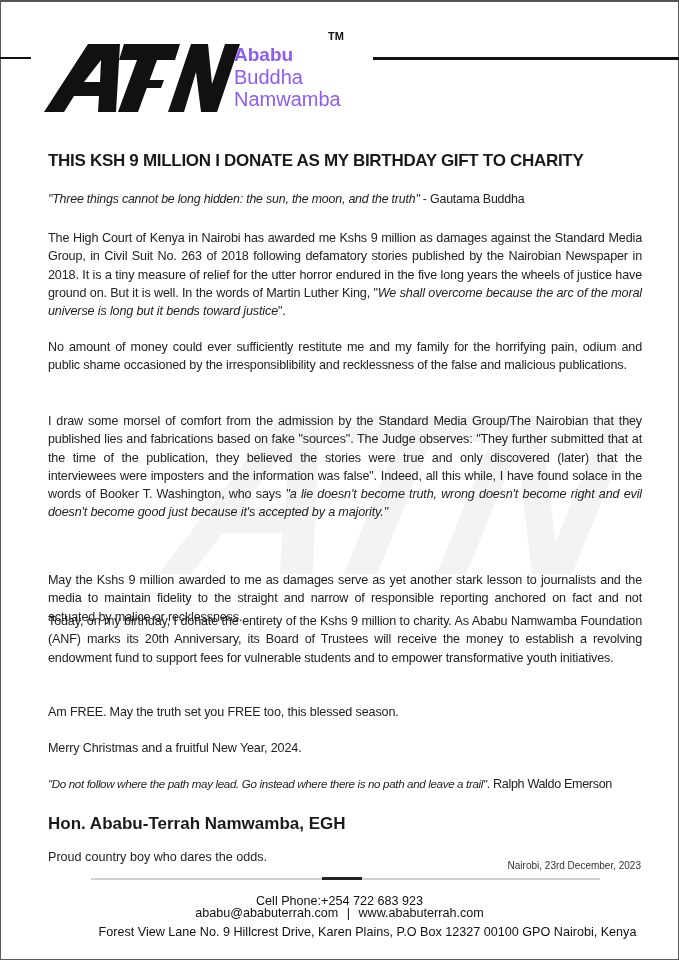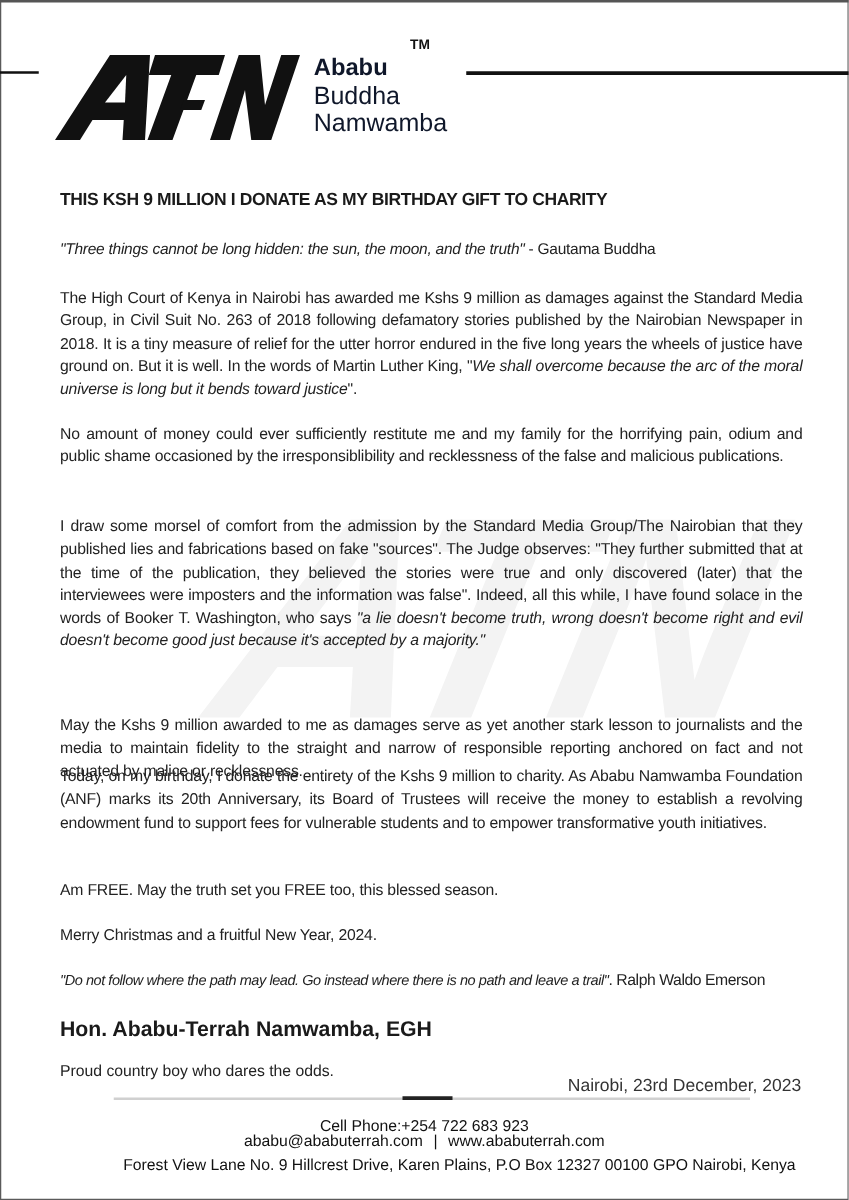--- a/index.html
+++ b/index.html
@@ -6,31 +6,31 @@
   body { width:679px; height:960px; background:#fff; position:relative; overflow:hidden;
          font-family:"Liberation Sans", sans-serif; color:#1e1e1e; }
   .frame { position:absolute; left:0; top:0; width:677px; height:958px; border:1px solid #5a5a5a; }
   .frame-top { position:absolute; left:0; top:0; width:679px; height:2px; background:#555; }
   .watermark { position:absolute; left:180px; top:380px; font-family:"Liberation Sans", sans-serif;
                font-weight:bold; font-style:italic; font-size:230px; letter-spacing:-10px;
                color:#f3f3f3; transform:skewX(-12deg); z-index:0; line-height:1; }
   .hdr-line-left { position:absolute; left:0; top:57px; width:31px; height:2px; background:#111; }
   .hdr-line-right { position:absolute; left:373px; top:57px; width:306px; height:3px; background:#111; }
   .logo { position:absolute; left:44px; top:44px; width:196px; height:68px; }
-  .logo-text { position:absolute; left:251px; top:44px; font-size:20px; line-height:22px; color:#0f172a; }
+  .logo-text { position:absolute; left:234px; top:44px; font-size:20px; line-height:22px; color:#8b5cf6; }
   .logo-text .b { font-weight:bold; font-size:19px; }
   .tm { position:absolute; left:328px; top:30px; font-size:11px; font-weight:bold; color:#111; }
-  .title { position:absolute; left:48px; top:151px; font-size:14px; font-weight:bold; color:#1a1a1a; letter-spacing:-0.3px; white-space:nowrap; }
+  .title { position:absolute; left:48px; top:151px; font-size:17px; font-weight:bold; color:#1a1a1a; letter-spacing:-0.3px; white-space:nowrap; }
   .epigraph { position:absolute; left:48px; top:192px; font-size:12.4px; color:#222; white-space:nowrap; letter-spacing:-0.2px; }
   .epigraph i { font-style:italic; }
   .para { position:absolute; left:48px; width:594px; font-size:12.6px; line-height:18.3px; text-align:justify; color:#222; letter-spacing:-0.15px; }
   .para i { font-style:italic; }
   .sig-name { position:absolute; left:48px; top:814px; font-size:17px; font-weight:bold; color:#1a1a1a; }
   .sig-sub { position:absolute; left:48px; top:838px; font-size:12.6px; color:#222;margin-top:12px; }
-  .date { position:absolute; right:38px; top:860px; font-size:14px; color:#333; }
+  .date { position:absolute; right:38px; top:860px; font-size:10px; color:#333; }
   .footer-rule { position:absolute; left:91px; top:878px; width:509px; height:2px; background:#d0d0d0; }
   .footer-rule-mark { position:absolute; left:322px; top:877px; width:40px; height:3px; background:#222; }
   .footer { position:absolute; left:0; width:679px; text-align:center; font-size:12.6px; color:#111; }
 </style>
 </head>
 <body>
 
 <div class="frame"></div>
 <div class="frame-top"></div>
 

